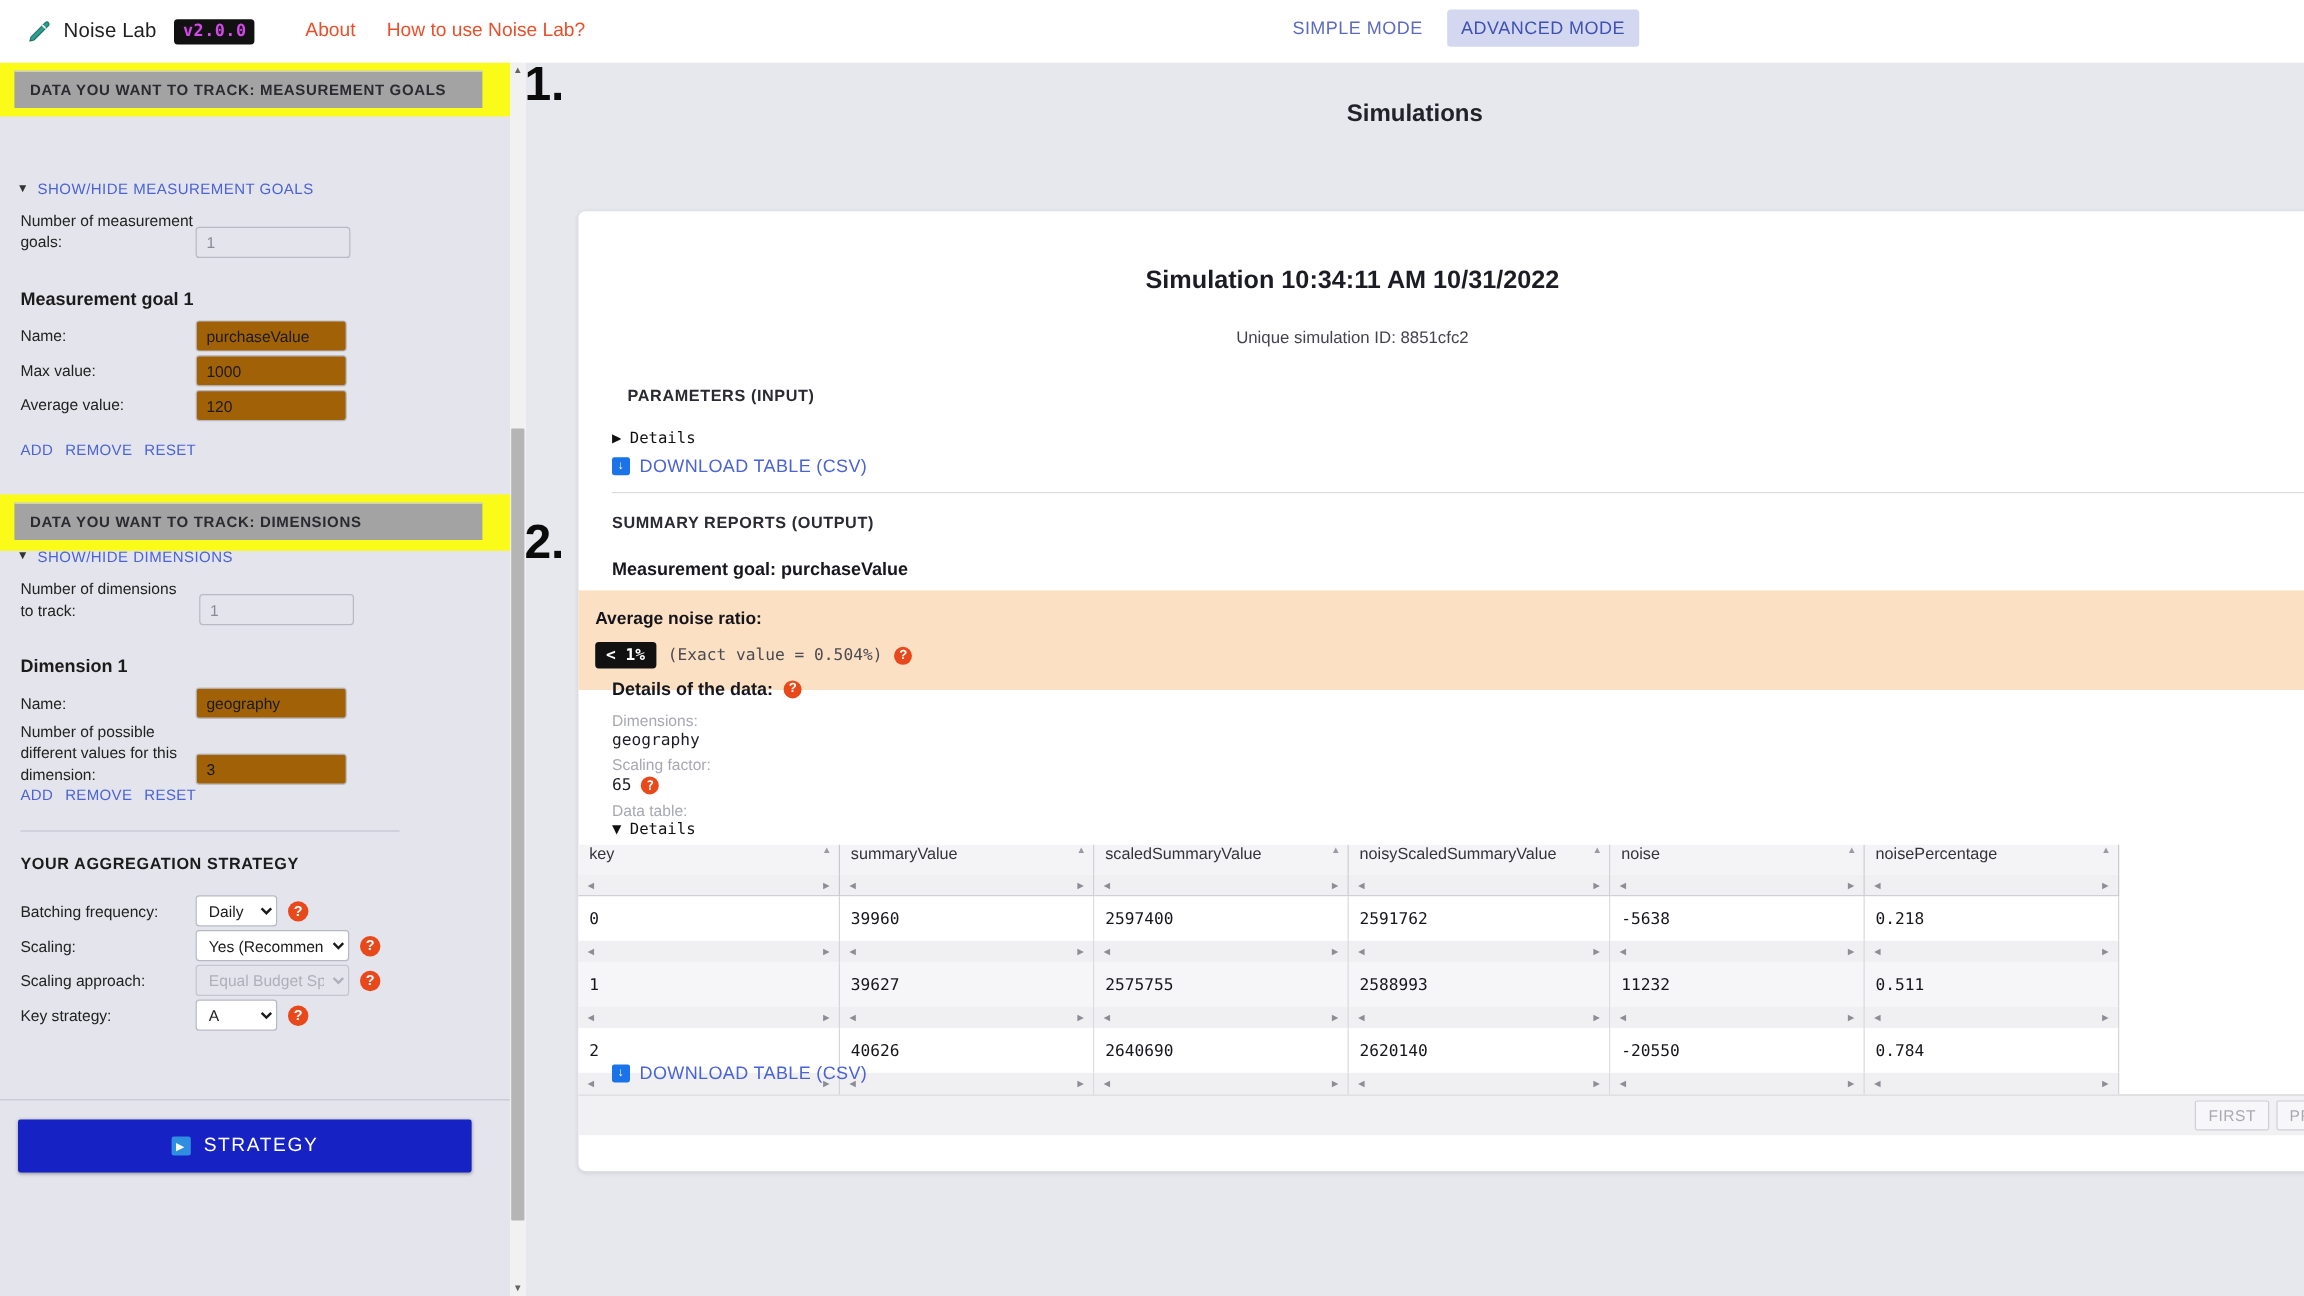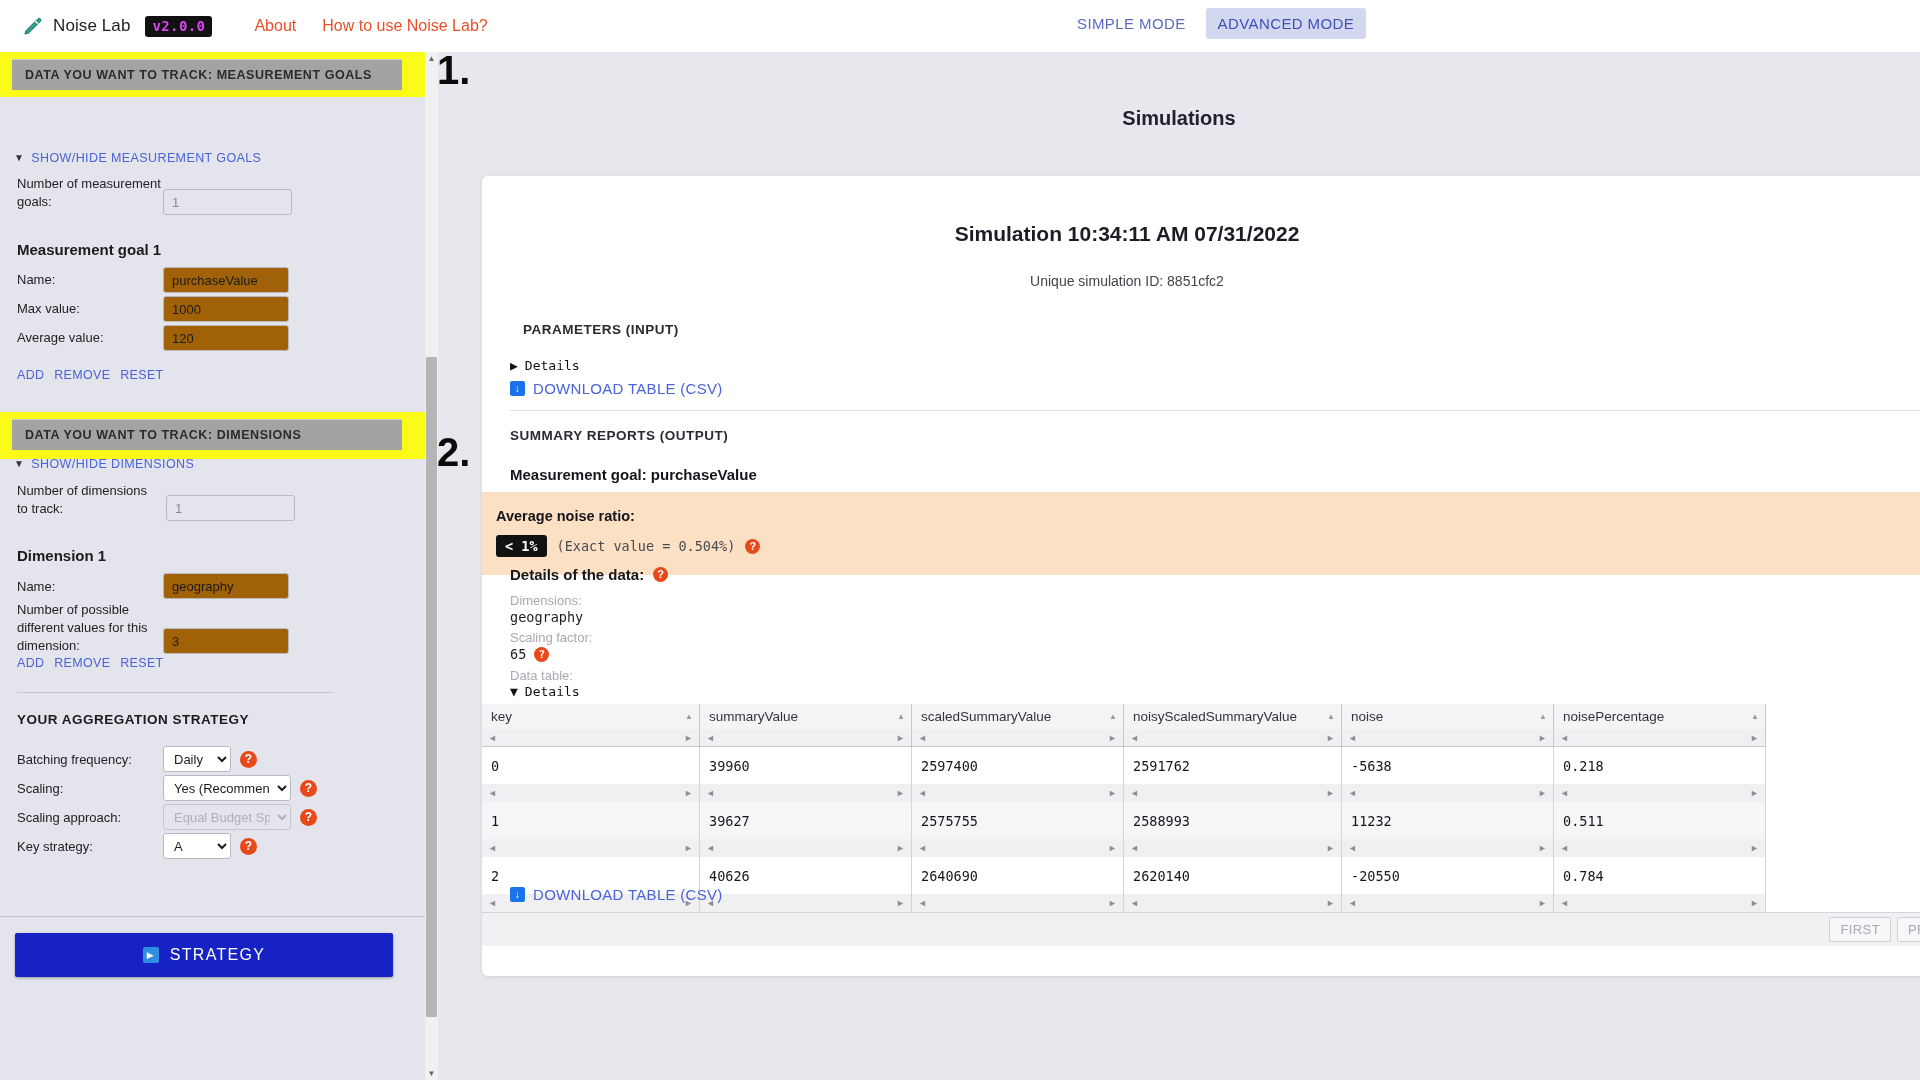--- a/index.html
+++ b/index.html
@@ -143,21 +143,21 @@
   }
   .an-1 { left: 437px; top: 48px; }
   .an-2 { left: 437px; top: 430px; }
 
   
   .main {
     position: absolute; top: 52px; left: 438px; width: 1482px; height: 1028px;
     background: #e7e7ee; overflow: hidden;
   }
   .main-title {
-    position: absolute; top: 55px; left: 0; width: 1482px; text-align: center;
+    position: absolute; top: 32px; left: 0; width: 1482px; text-align: center;
     font-size: 20px; font-weight: bold; color: #22222a;
   }
   .card {
     position: absolute; top: 124px; left: 44px; width: 1490px; min-height: 800px;
     background: #ffffff; border-radius: 6px 0 0 6px;
     box-shadow: 0 1px 4px rgba(0,0,0,.10);
   }
   .sim-heading {
     position: absolute; top: 46px; left: 0; width: 1290px; text-align: center;
     font-size: 21px; font-weight: bold; color: #1c1c24;
@@ -205,21 +205,21 @@
     font-size: 15px; font-weight: bold; color: #16161c; }
   .meta-key { position: absolute; font-size: 13px; color: #a8a8b2; }
   .meta-val { position: absolute; font-family: "DejaVu Sans Mono", monospace;
     font-size: 13.5px; color: #1c1c24; display: flex; align-items: center; gap: 8px; }
 
   
   .tbl { position: absolute; left: 0; top: 790px; width: 1482px; }
   .tbl-row { display: flex; width: 1482px; }
   .th {
     height: 25px; border-right: 1px solid #c8c8ce; background: #f4f4f6;
-    display: flex; align-items: center; justify-content: space-between;
+    display: flex; align-items: flex-start; justify-content: space-between;
     font-size: 13.5px; color: #33333b; padding: 0 6px 0 9px; flex: none;
     border-bottom: none; overflow: hidden; white-space: nowrap;
   }
   .sort-ico { font-size: 8px; color: #9a9aa4; }
   .th-sub {
     height: 18px; border-right: 1px solid #c8c8ce; background: #f0f0f2;
     display: flex; align-items: center; justify-content: space-between;
     padding: 0 6px 0 6px; flex: none; border-bottom: 1px solid #c8c8ce;
   }
   .hsc { font-size: 9px; color: #8d8d96; cursor: pointer; }
@@ -380,21 +380,21 @@
     <div class="sb-arrow" style="bottom:0px;">▼</div>
   </div>
 
   <div class="annot an-1">1.</div>
   <div class="annot an-2">2.</div>
 
   <div class="main">
     <div class="main-title">Simulations</div>
 
     <div class="card">
-      <div class="sim-heading">Simulation 10:34:11 AM 07/31/2022</div>
+      <div class="sim-heading">Simulation 10:34:11 AM 10/31/2022</div>
       <div class="sim-id">Unique simulation ID: 8851cfc2</div>
 
       <div class="blk-label" style="top:146px; left:28px;padding-left:13px;">PARAMETERS (INPUT)</div>
 
       <div class="details-toggle" style="top:182px; left:28px;">
         <span>▶</span>
         <span>Details</span>
       </div>
 
       <div class="dl-link" style="top:204px; left:28px;">

